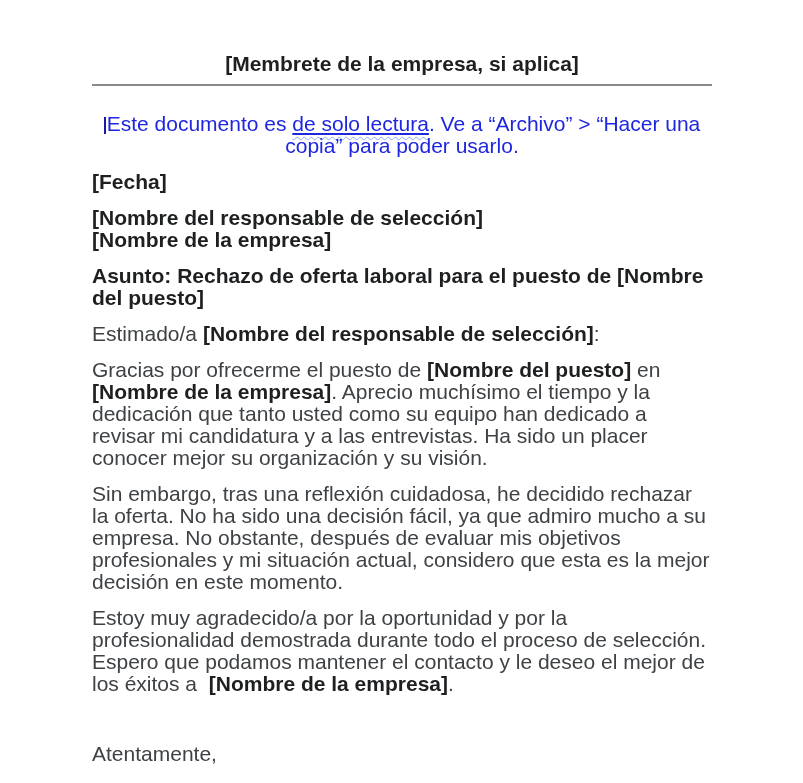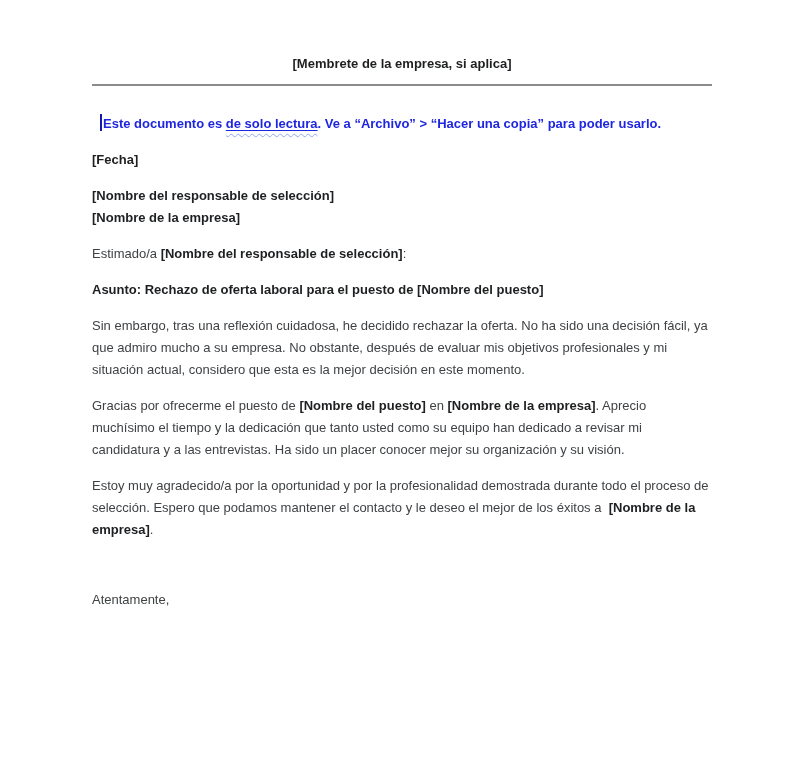--- a/index.html
+++ b/index.html
@@ -12,38 +12,39 @@
     height: 783px;
     overflow: hidden;
     font-family: "Liberation Sans", sans-serif;
     color: #3f4245;
   }
   .page {
     box-sizing: border-box;
     width: 803px;
     height: 783px;
     padding: 53px 91px 20px 92px;
-    font-size: 13px;
+    font-size: 21px;
     line-height: 22px;
   }
   .letterhead {
     margin: 0 0 9px 0;
     text-align: center;
     font-weight: 700;
     color: #1d1f21;
   }
   .rule {
     border: none;
     border-top: 2px solid #8b8b8b;
     margin: 0;
   }
   .notice {
     margin: 27px auto 0 auto;
     max-width: 604px;
-    font-weight: 700;
+    text-align: center;
+    font-weight: 400;
     color: #1e26df;
   }
   .notice .ul-solid {
     text-decoration: underline;
     text-underline-offset: 2px;
   }
   .notice .squiggle {
     text-decoration: underline wavy #8ea9f7;
     text-decoration-thickness: 1px;
     text-underline-offset: 5px;
@@ -75,21 +76,21 @@
 
   <p class="letterhead">[Membrete de la empresa, si aplica]</p>
 
   <hr class="rule">
 
   <p class="notice"><span class="caret"></span><span>Este documento es </span><span class="squiggle"><span class="ul-solid">de solo lectura</span></span><span>. Ve a “Archivo” &gt; “Hacer una copia” para poder usarlo.</span></p>
 
   <div>
       <p class="blk"><strong>[Fecha]</strong></p>
       <p class="blk"><strong>[Nombre del responsable de selección]</strong><br><strong>[Nombre de la empresa]</strong><br></p>
+      <p class="blk"><strong>Asunto: Rechazo de oferta laboral para el puesto de [Nombre del puesto]</strong></p>
       <p class="blk"><span>Estimado/a </span><strong>[Nombre del responsable de selección]</strong><span>:</span></p>
-      <p class="blk"><strong>Asunto: Rechazo de oferta laboral para el puesto de [Nombre del puesto]</strong></p>
+      <p class="blk"><span>Gracias por ofrecerme el puesto de </span><strong>[Nombre del puesto]</strong><span> en </span><strong>[Nombre de la empresa]</strong><span>. Aprecio muchísimo el tiempo y la dedicación que tanto usted como su equipo han dedicado a revisar mi candidatura y a las entrevistas. Ha sido un placer conocer mejor su organización y su visión.</span></p>
       <p class="blk"><span>Sin embargo, tras una reflexión cuidadosa, he decidido rechazar la oferta. No ha sido una decisión fácil, ya que admiro mucho a su empresa. No obstante, después de evaluar mis objetivos profesionales y mi situación actual, considero que esta es la mejor decisión en este momento.</span></p>
-      <p class="blk"><span>Gracias por ofrecerme el puesto de </span><strong>[Nombre del puesto]</strong><span> en </span><strong>[Nombre de la empresa]</strong><span>. Aprecio muchísimo el tiempo y la dedicación que tanto usted como su equipo han dedicado a revisar mi candidatura y a las entrevistas. Ha sido un placer conocer mejor su organización y su visión.</span></p>
       <p class="blk"><span>Estoy muy agradecido/a por la oportunidad y por la profesionalidad demostrada durante todo el proceso de selección. Espero que podamos mantener el contacto y le deseo el mejor de los éxitos a  </span><strong>[Nombre de la empresa]</strong><span>.</span></p>
       <p class="blk signature"><span>Atentamente,</span><br><br></p>
     </div>
 
 </div>
 
 </body></html>

